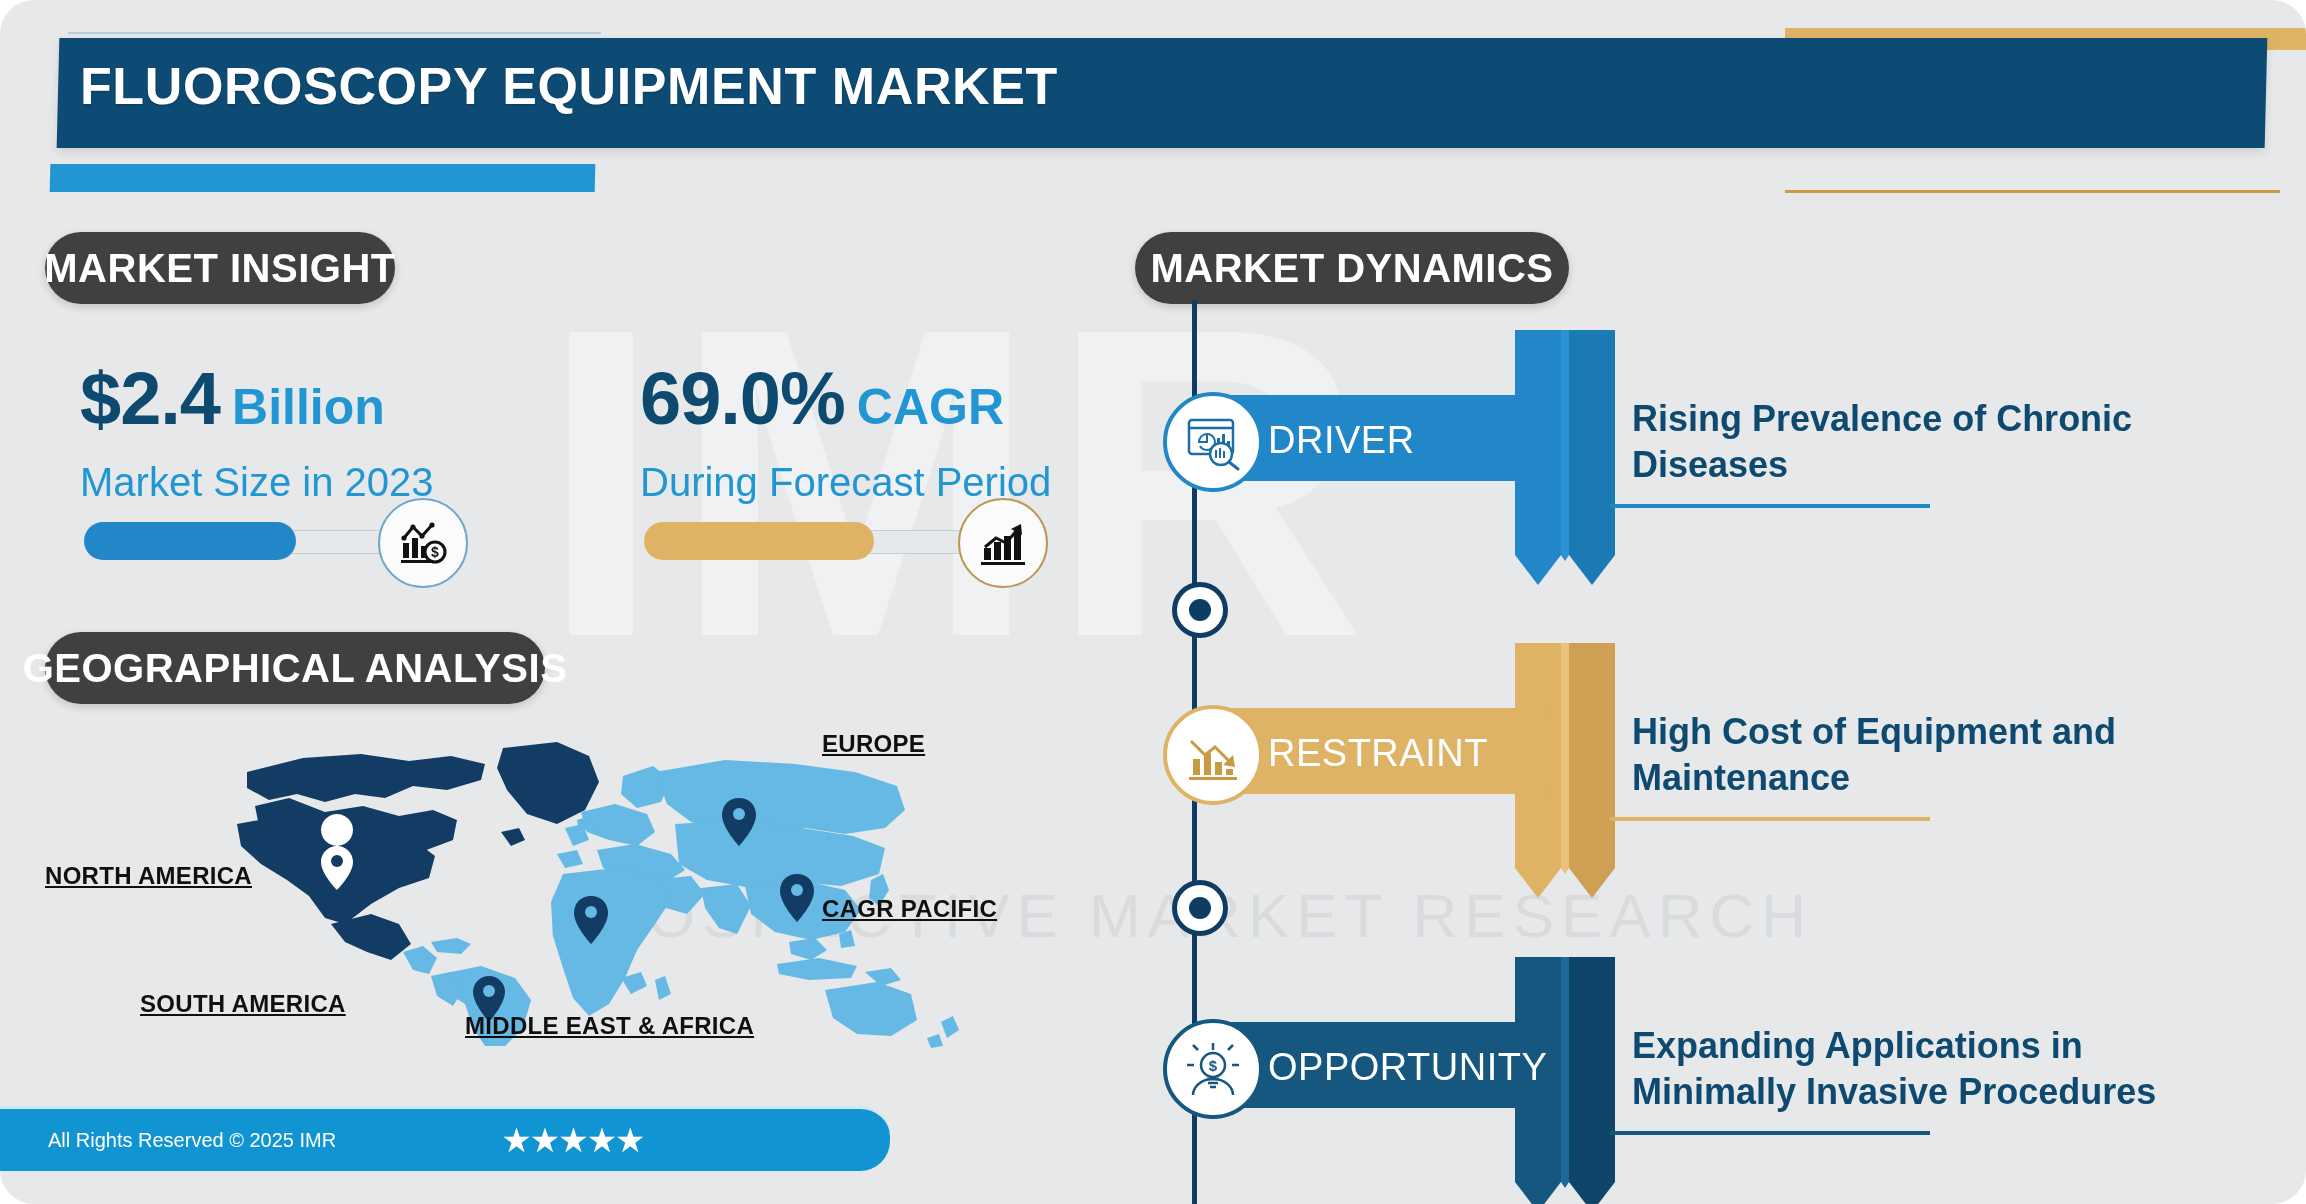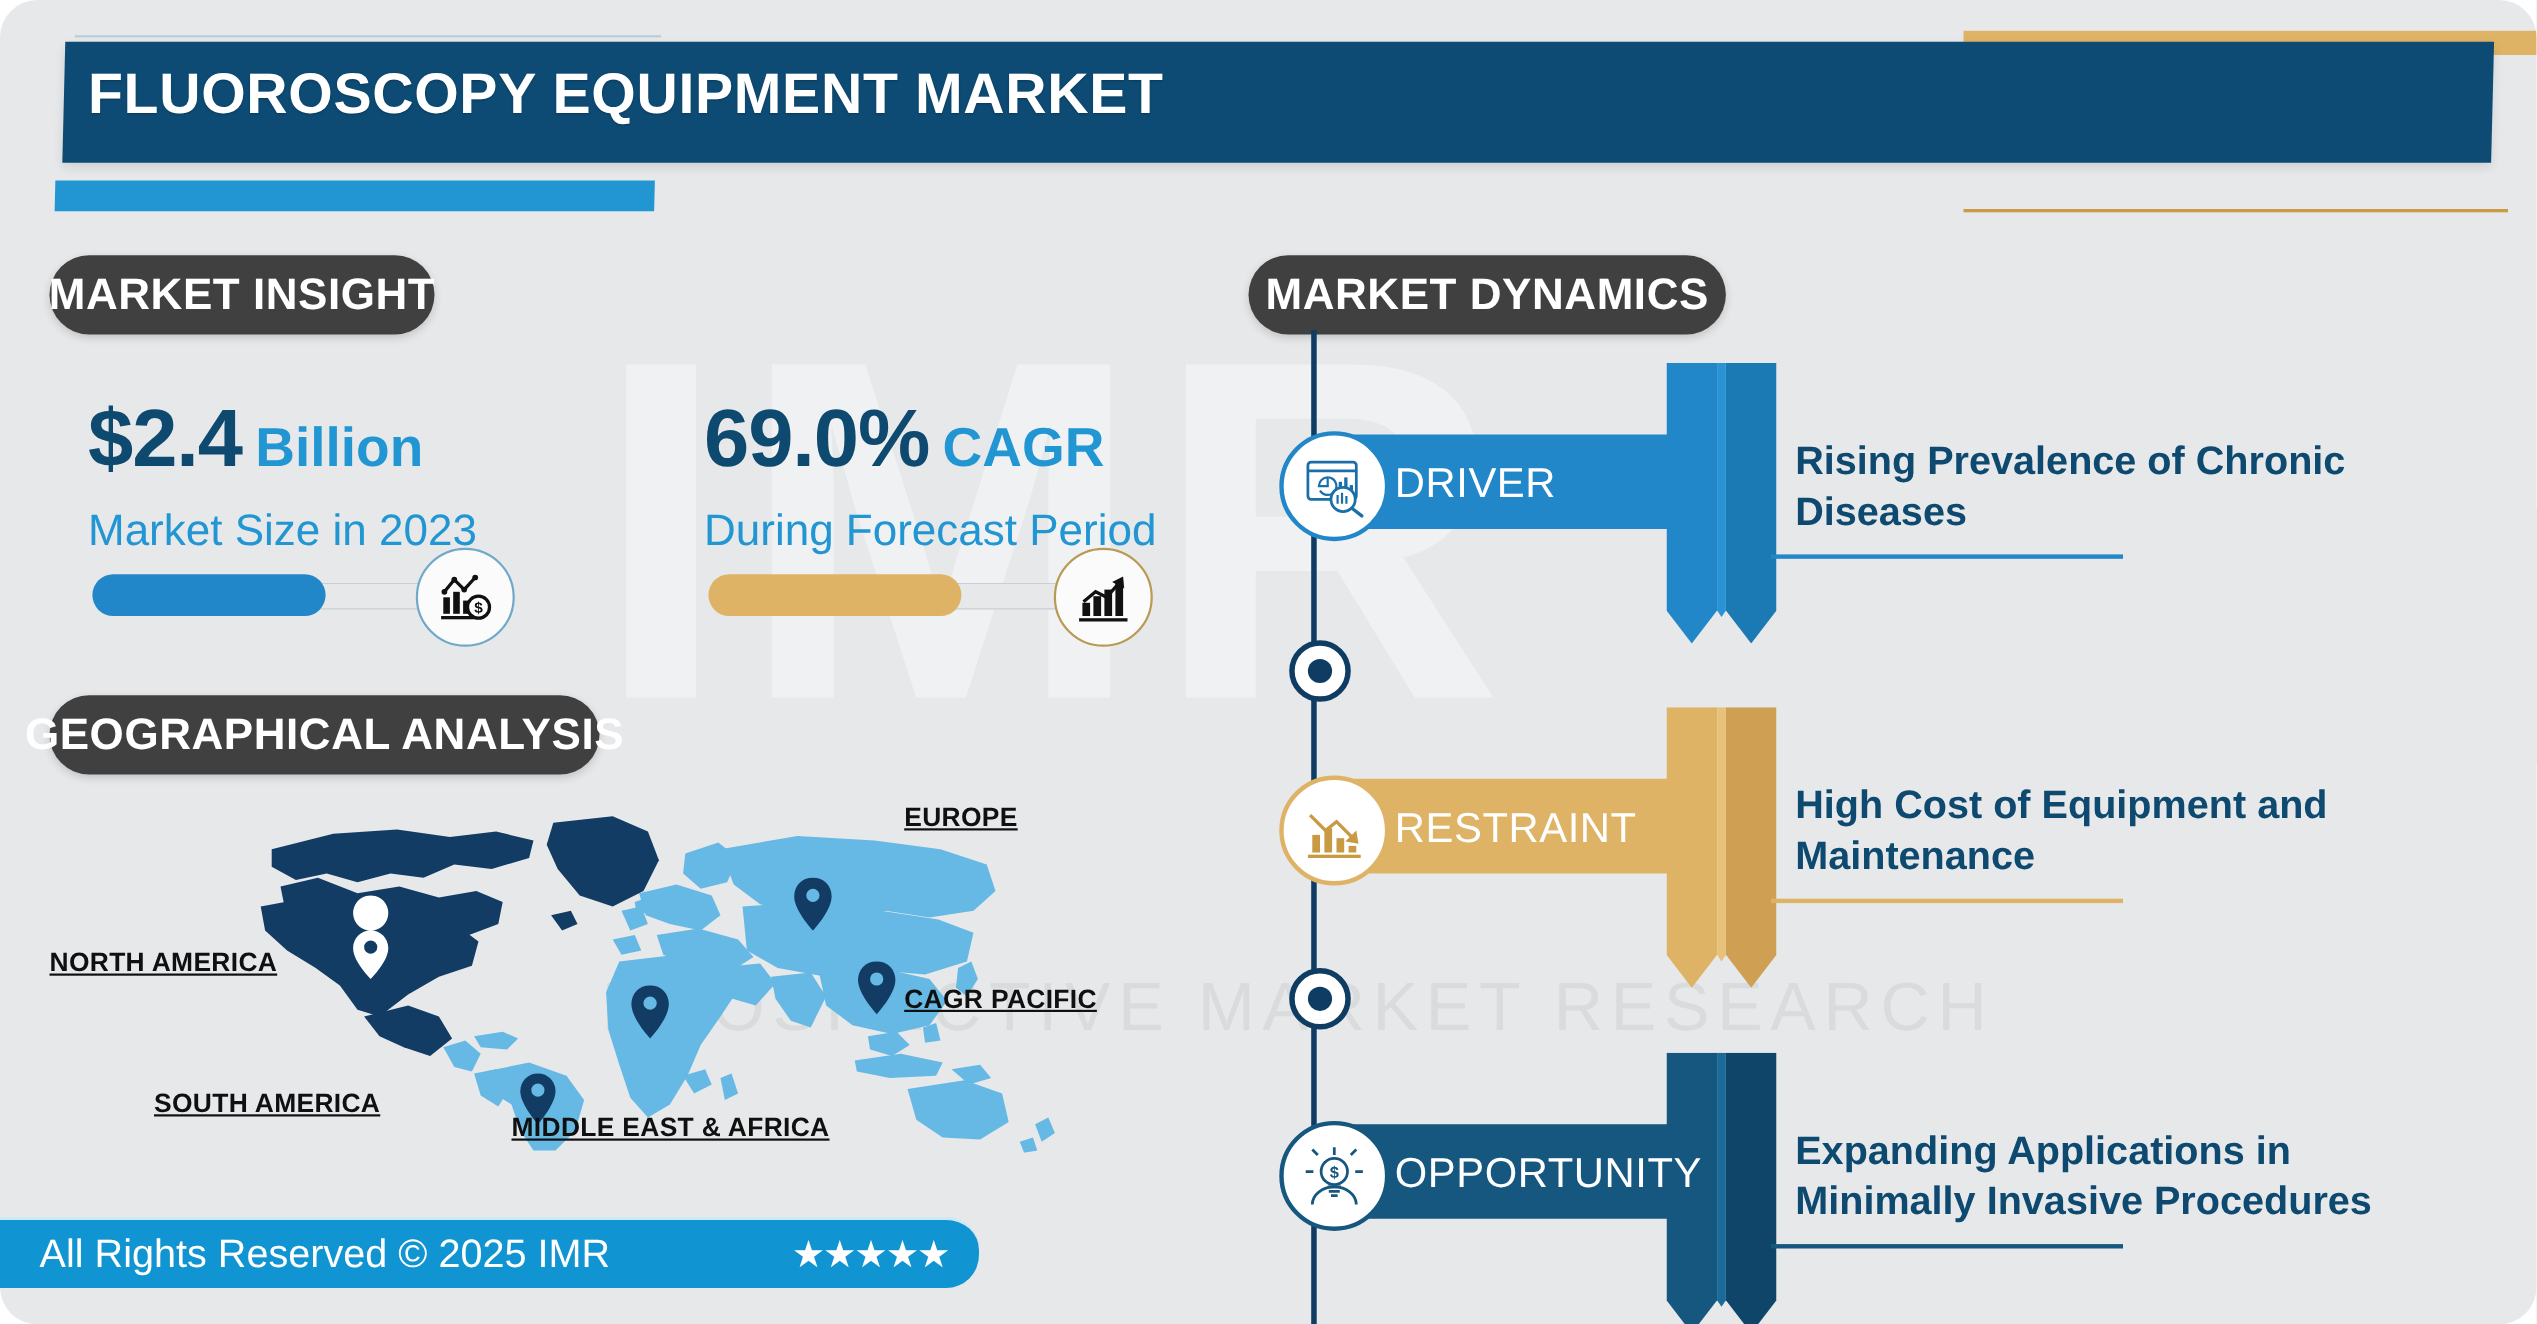--- a/index.html
+++ b/index.html
@@ -130,21 +130,21 @@
 
   
   #footer{
     position:absolute;left:0;top:1106px;width:890px;height:62px;
     background:#1194d2;
     border-top-right-radius:30px;border-bottom-right-radius:30px;
     border-top:3px solid #cfe8f5;
     display:flex;align-items:center;
   }
   #footer-text{
-    margin-left:36px;font-size:36px;color:#ffffff;font-weight:500;
+    margin-left:48px;font-size:20px;color:#ffffff;font-weight:500;
     white-space:nowrap;
   }
   #footer-stars{
     margin-left:165px;font-size:34px;color:#ffffff;letter-spacing:-2px;
   }
 
   
   #spine{
     position:absolute;left:1192px;top:300px;width:5px;height:920px;
     background:#0e3c63;

